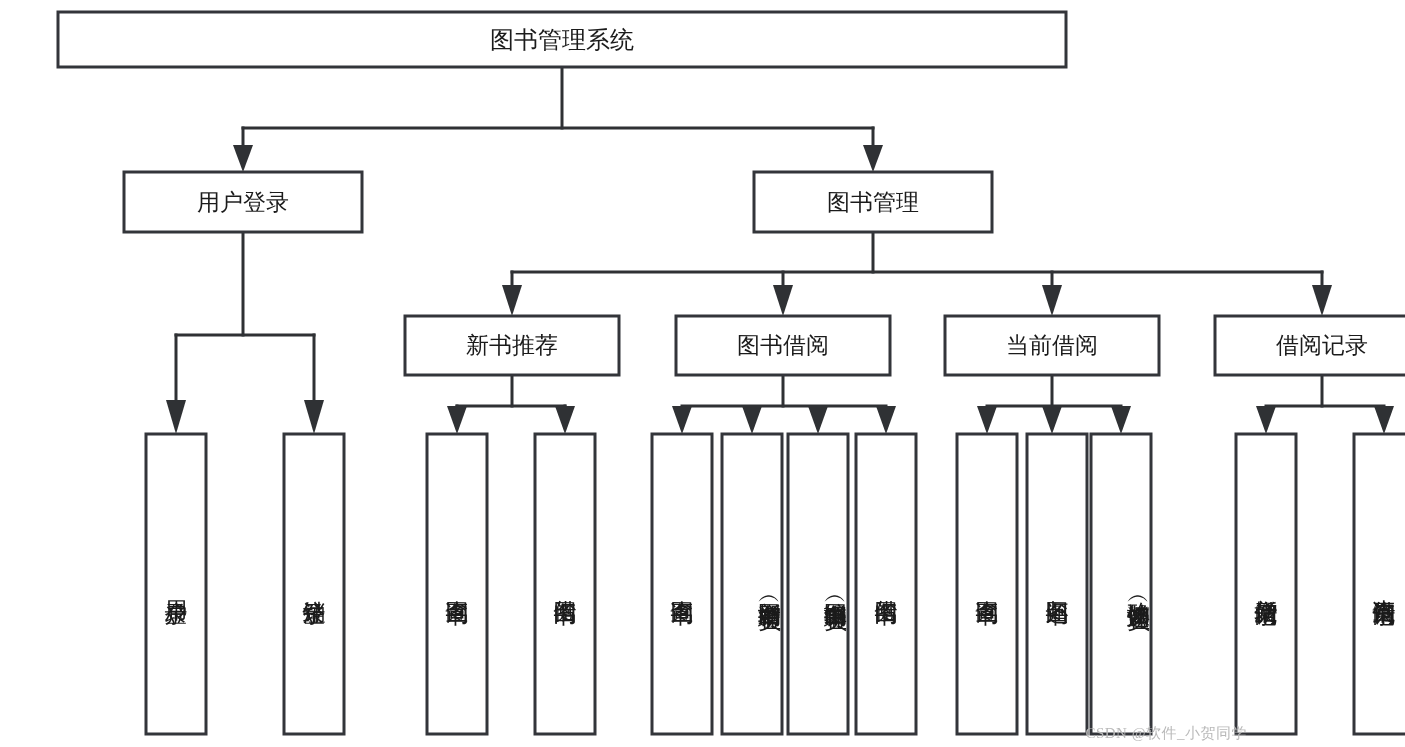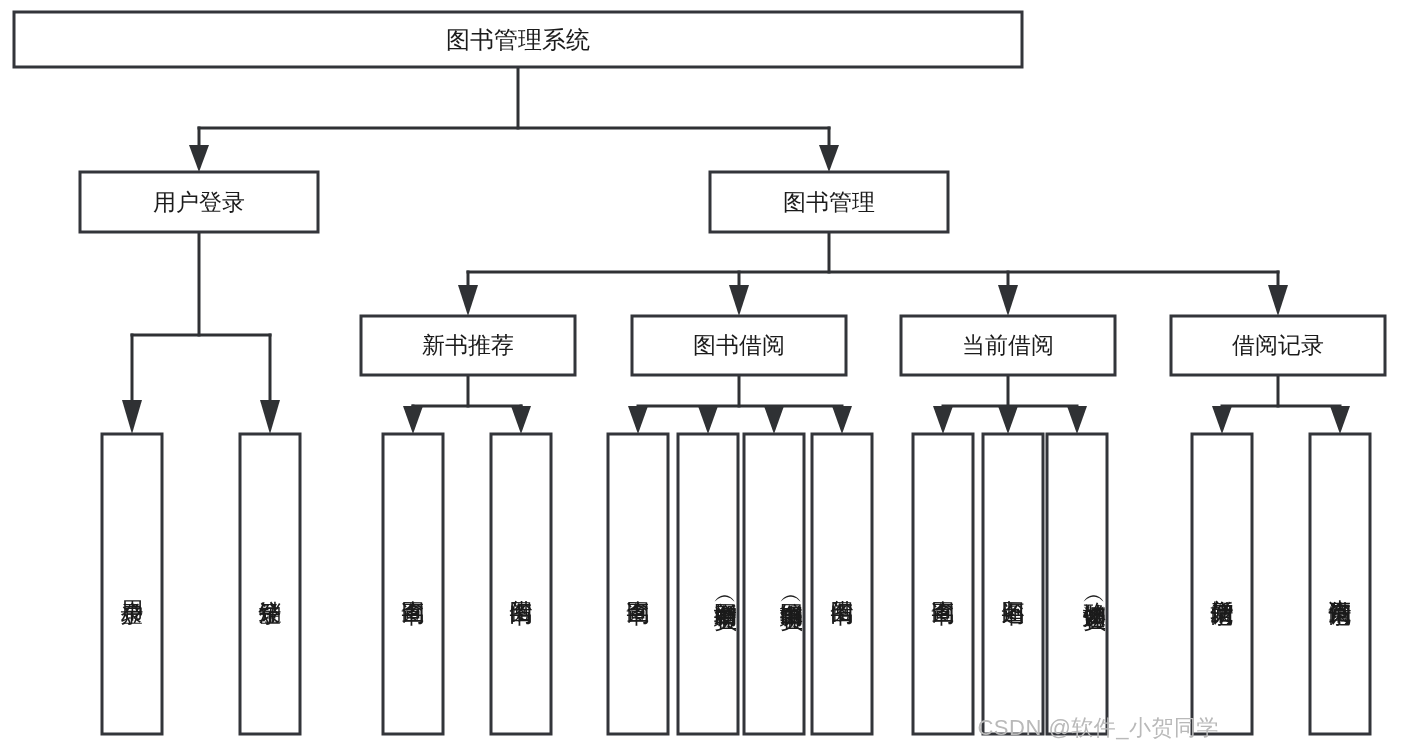--- a/index.html
+++ b/index.html
@@ -11,20 +11,21 @@
     width: 1405px;
     height: 747px;
     font-family: "Liberation Sans", "DejaVu Sans", sans-serif;
     overflow: hidden;
     position: relative;
   }
   #diagram-root {
     position: relative;
     width: 1227px;
     height: 747px;
+    margin-left: 44px;
   }
   svg.flow {
     position: absolute;
     top: 0;
     left: 0;
     width: 1405px;
     height: 747px;
     display: block;
   }
   .node-box {
@@ -68,24 +69,24 @@
     letter-spacing: 1px;
     display: flex;
     align-items: center;
     justify-content: center;
     text-align: center;
     white-space: nowrap;
     pointer-events: none;
   }
   .watermark {
     position: absolute;
-    right: 8px;
+    right: 24px;
     bottom: 4px;
-    font-family: Liberation Sans, sans-serif;
-    font-size: 22px;
+    font-family: Liberation Serif, serif;
+    font-size: 15px;
     color: #b9b9b9;
     white-space: nowrap;
     letter-spacing: 0.5px;
   }
 </style>
 </head>
 <body>
 
 <div id="diagram-root">
 

